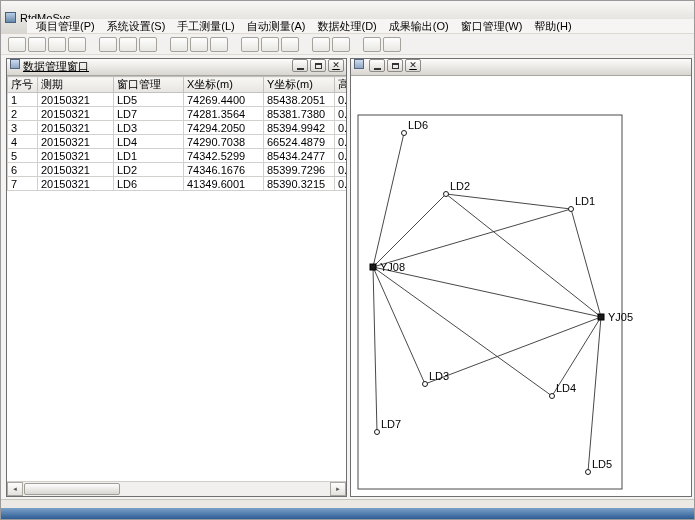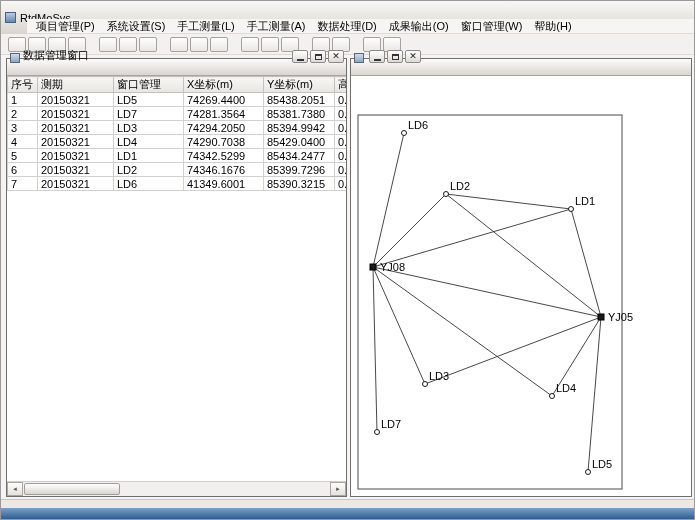--- a/index.html
+++ b/index.html
@@ -42,21 +42,21 @@
   .mdi { position:absolute; left:0; top:54px; right:0; bottom:20px; background:#f5f4f2; }
 
   
   .child { position:absolute; border:1px solid #6f6f6f; background:#fff; }
   #data-window  { left:5px;   top:3px; width:341px; height:439px; }
   #graph-window { left:349px; top:3px; width:342px; height:439px; }
 
   .child-titlebar {
     height:17px; background:linear-gradient(#fcfcfb,#d9d6d0);
     border-bottom:1px solid #a8a5a0;
-    display:flex; align-items:flex-end; padding:0 2px 12px 3px;
+    display:flex; align-items:flex-start; padding:0 2px 12px 3px;text-decoration:underline;
   }
   .child-icon { width:10px; height:10px; border:1px solid #55677e; background:linear-gradient(#cfdcee,#8fa6c4); margin-right:3px; flex:none; }
   .child-title { flex:1; font-size:11px; white-space:nowrap; overflow:hidden; }
   .win-btn {
     width:16px; height:13px; margin-left:2px; flex:none;
     border:1px solid #8e8b86; border-radius:2px;
     background:linear-gradient(#ffffff,#dcdad5);
     display:flex; align-items:center; justify-content:center;
     font-size:8px; line-height:1; color:#222; cursor:default;
   }
@@ -108,21 +108,21 @@
 
   <div class="titlebar">
     <div class="app-icon"></div>
     <span class="title-text">RtdMoSys</span>
   </div>
 
   <div class="menubar">
       <span class="menu-item">项目管理(P)</span>
       <span class="menu-item">系统设置(S)</span>
       <span class="menu-item">手工测量(L)</span>
-      <span class="menu-item">手工测量(A)</span>
+      <span class="menu-item">自动测量(A)</span>
       <span class="menu-item">数据处理(D)</span>
       <span class="menu-item">成果输出(O)</span>
       <span class="menu-item">窗口管理(W)</span>
       <span class="menu-item">帮助(H)</span>
     </div>
 
   <div class="toolbar">
       <div class="tb-group">
         <button class="tb-btn"></button>
         <button class="tb-btn"></button>
@@ -213,21 +213,21 @@
                 <td>LD3</td>
                 <td>74294.2050</td>
                 <td>85394.9942</td>
                 <td>0.0</td>
               </tr>
               <tr>
                 <td>4</td>
                 <td>20150321</td>
                 <td>LD4</td>
                 <td>74290.7038</td>
-                <td>85429.0400</td>
+                <td>66524.4879</td>
                 <td>0.0</td>
               </tr>
               <tr>
                 <td>5</td>
                 <td>20150321</td>
                 <td>LD1</td>
                 <td>74342.5299</td>
                 <td>85434.2477</td>
                 <td>0.0</td>
               </tr>

